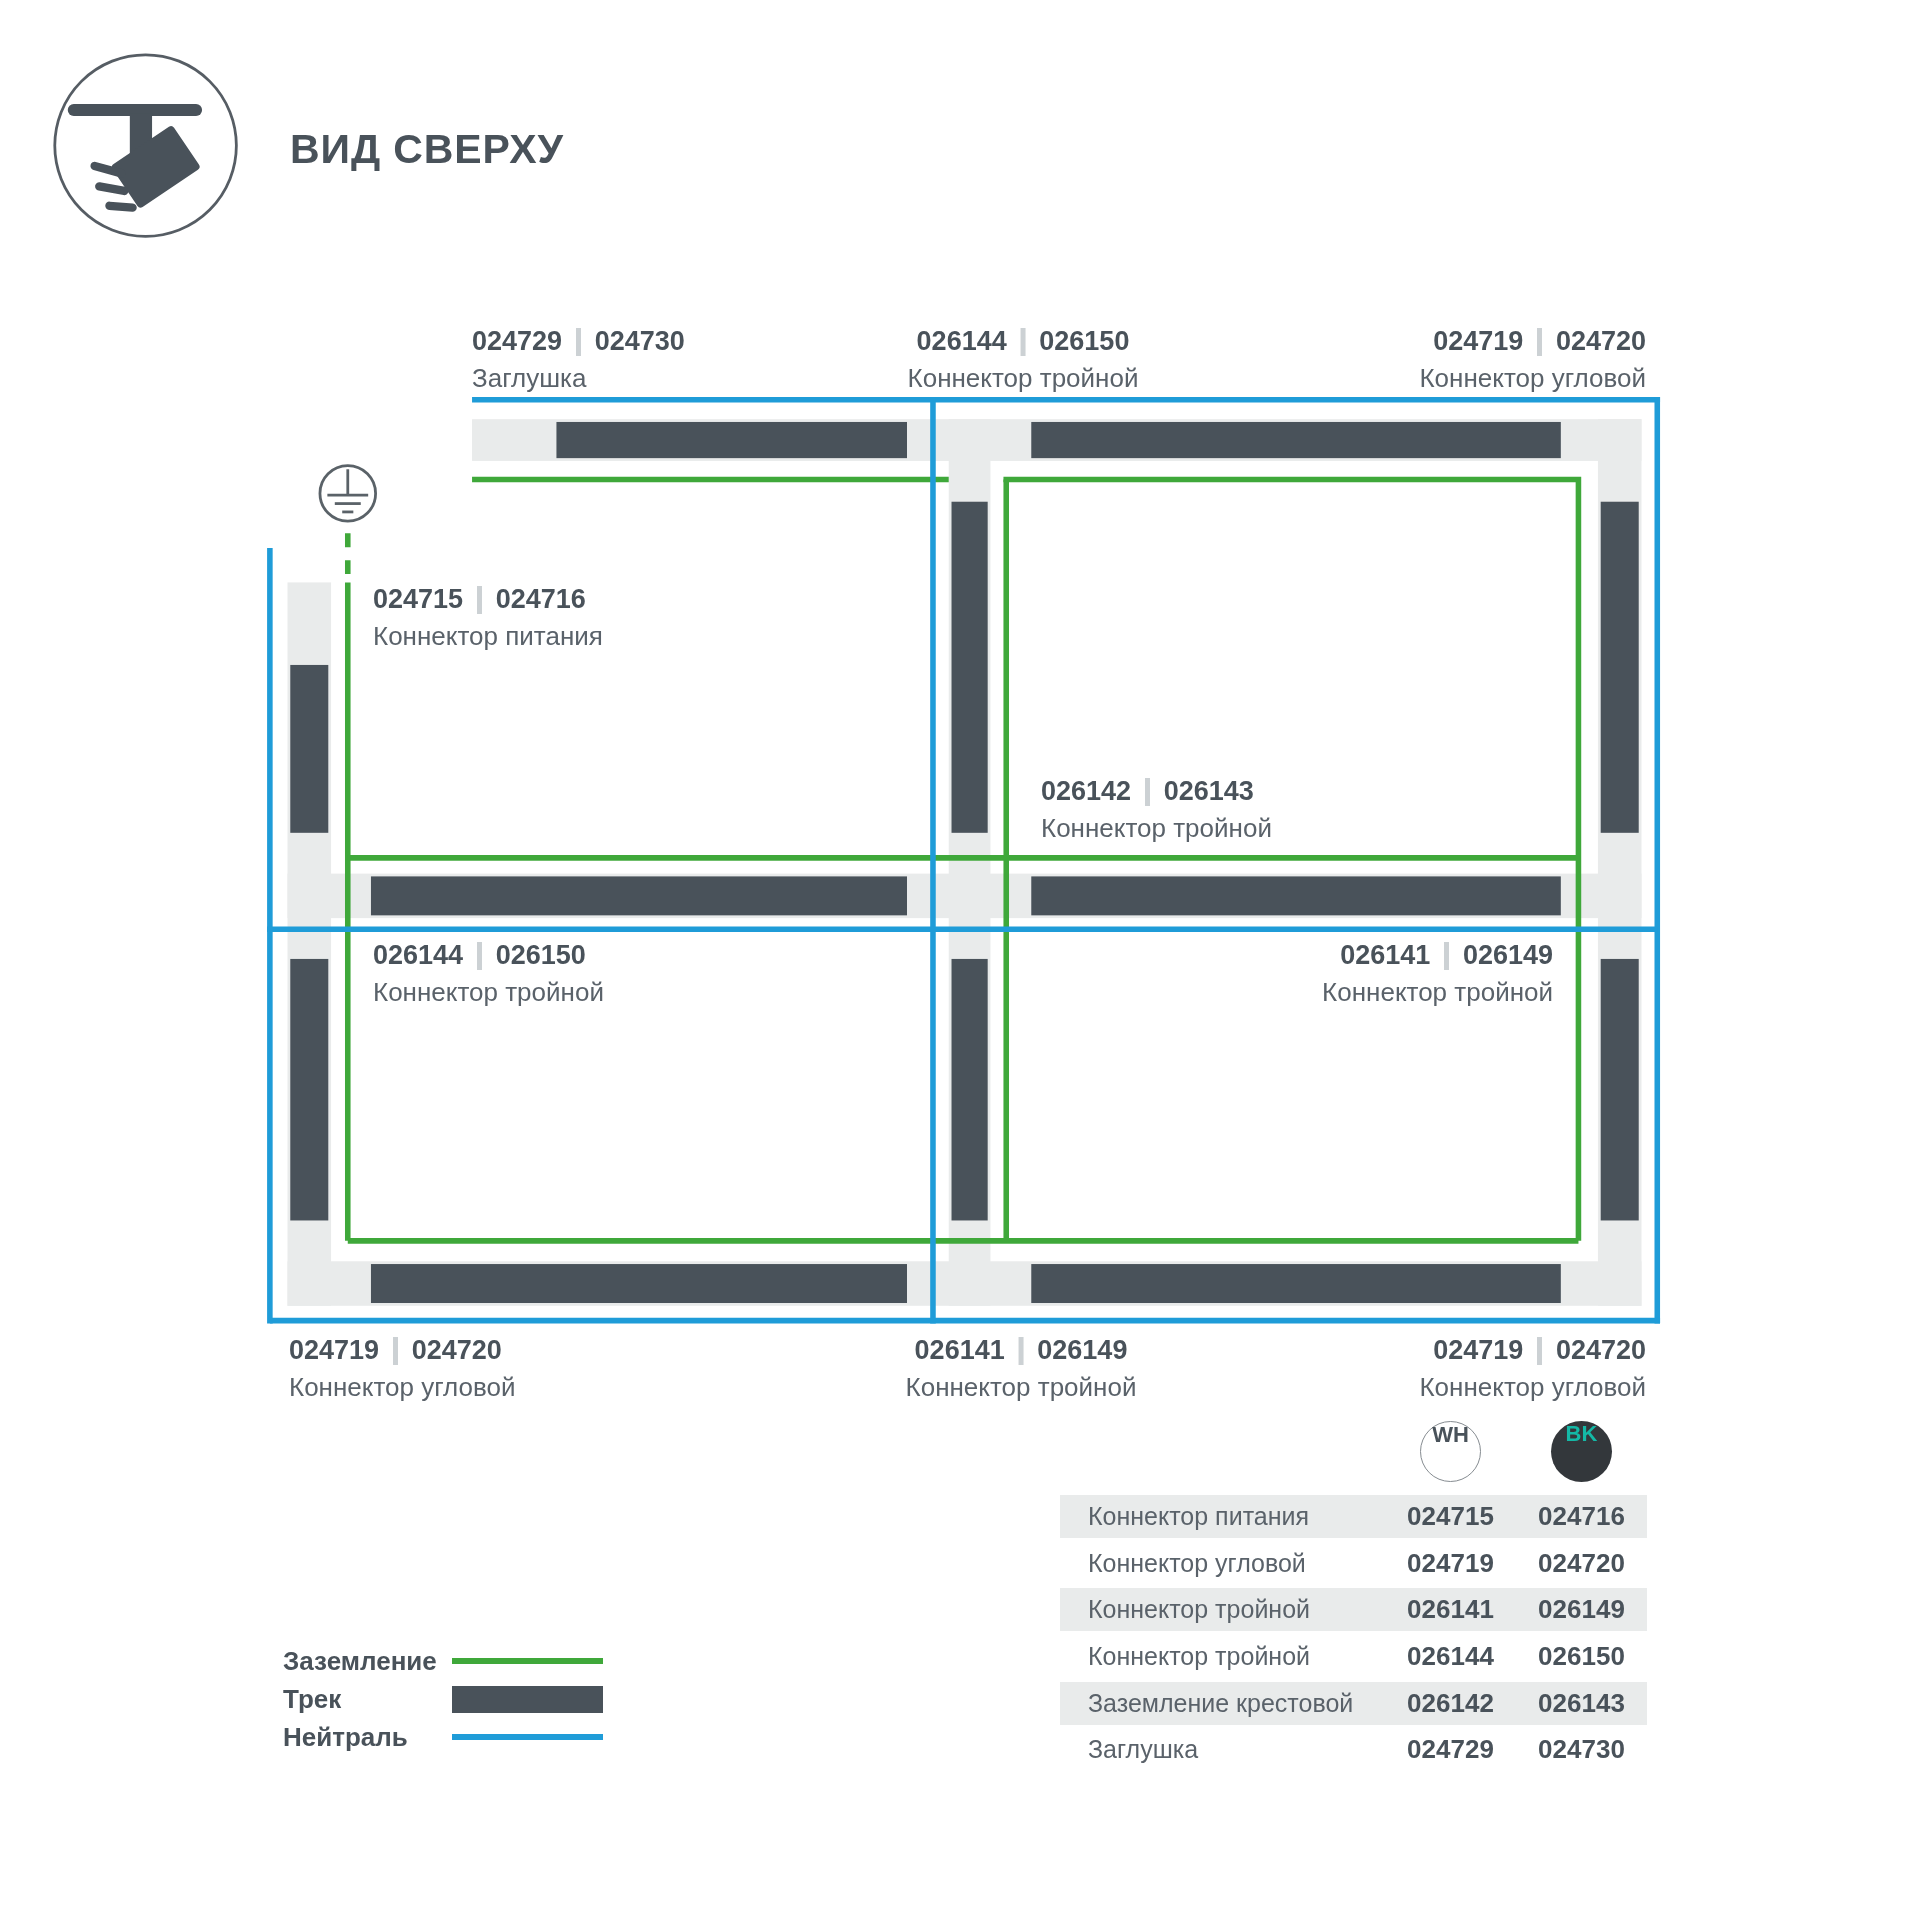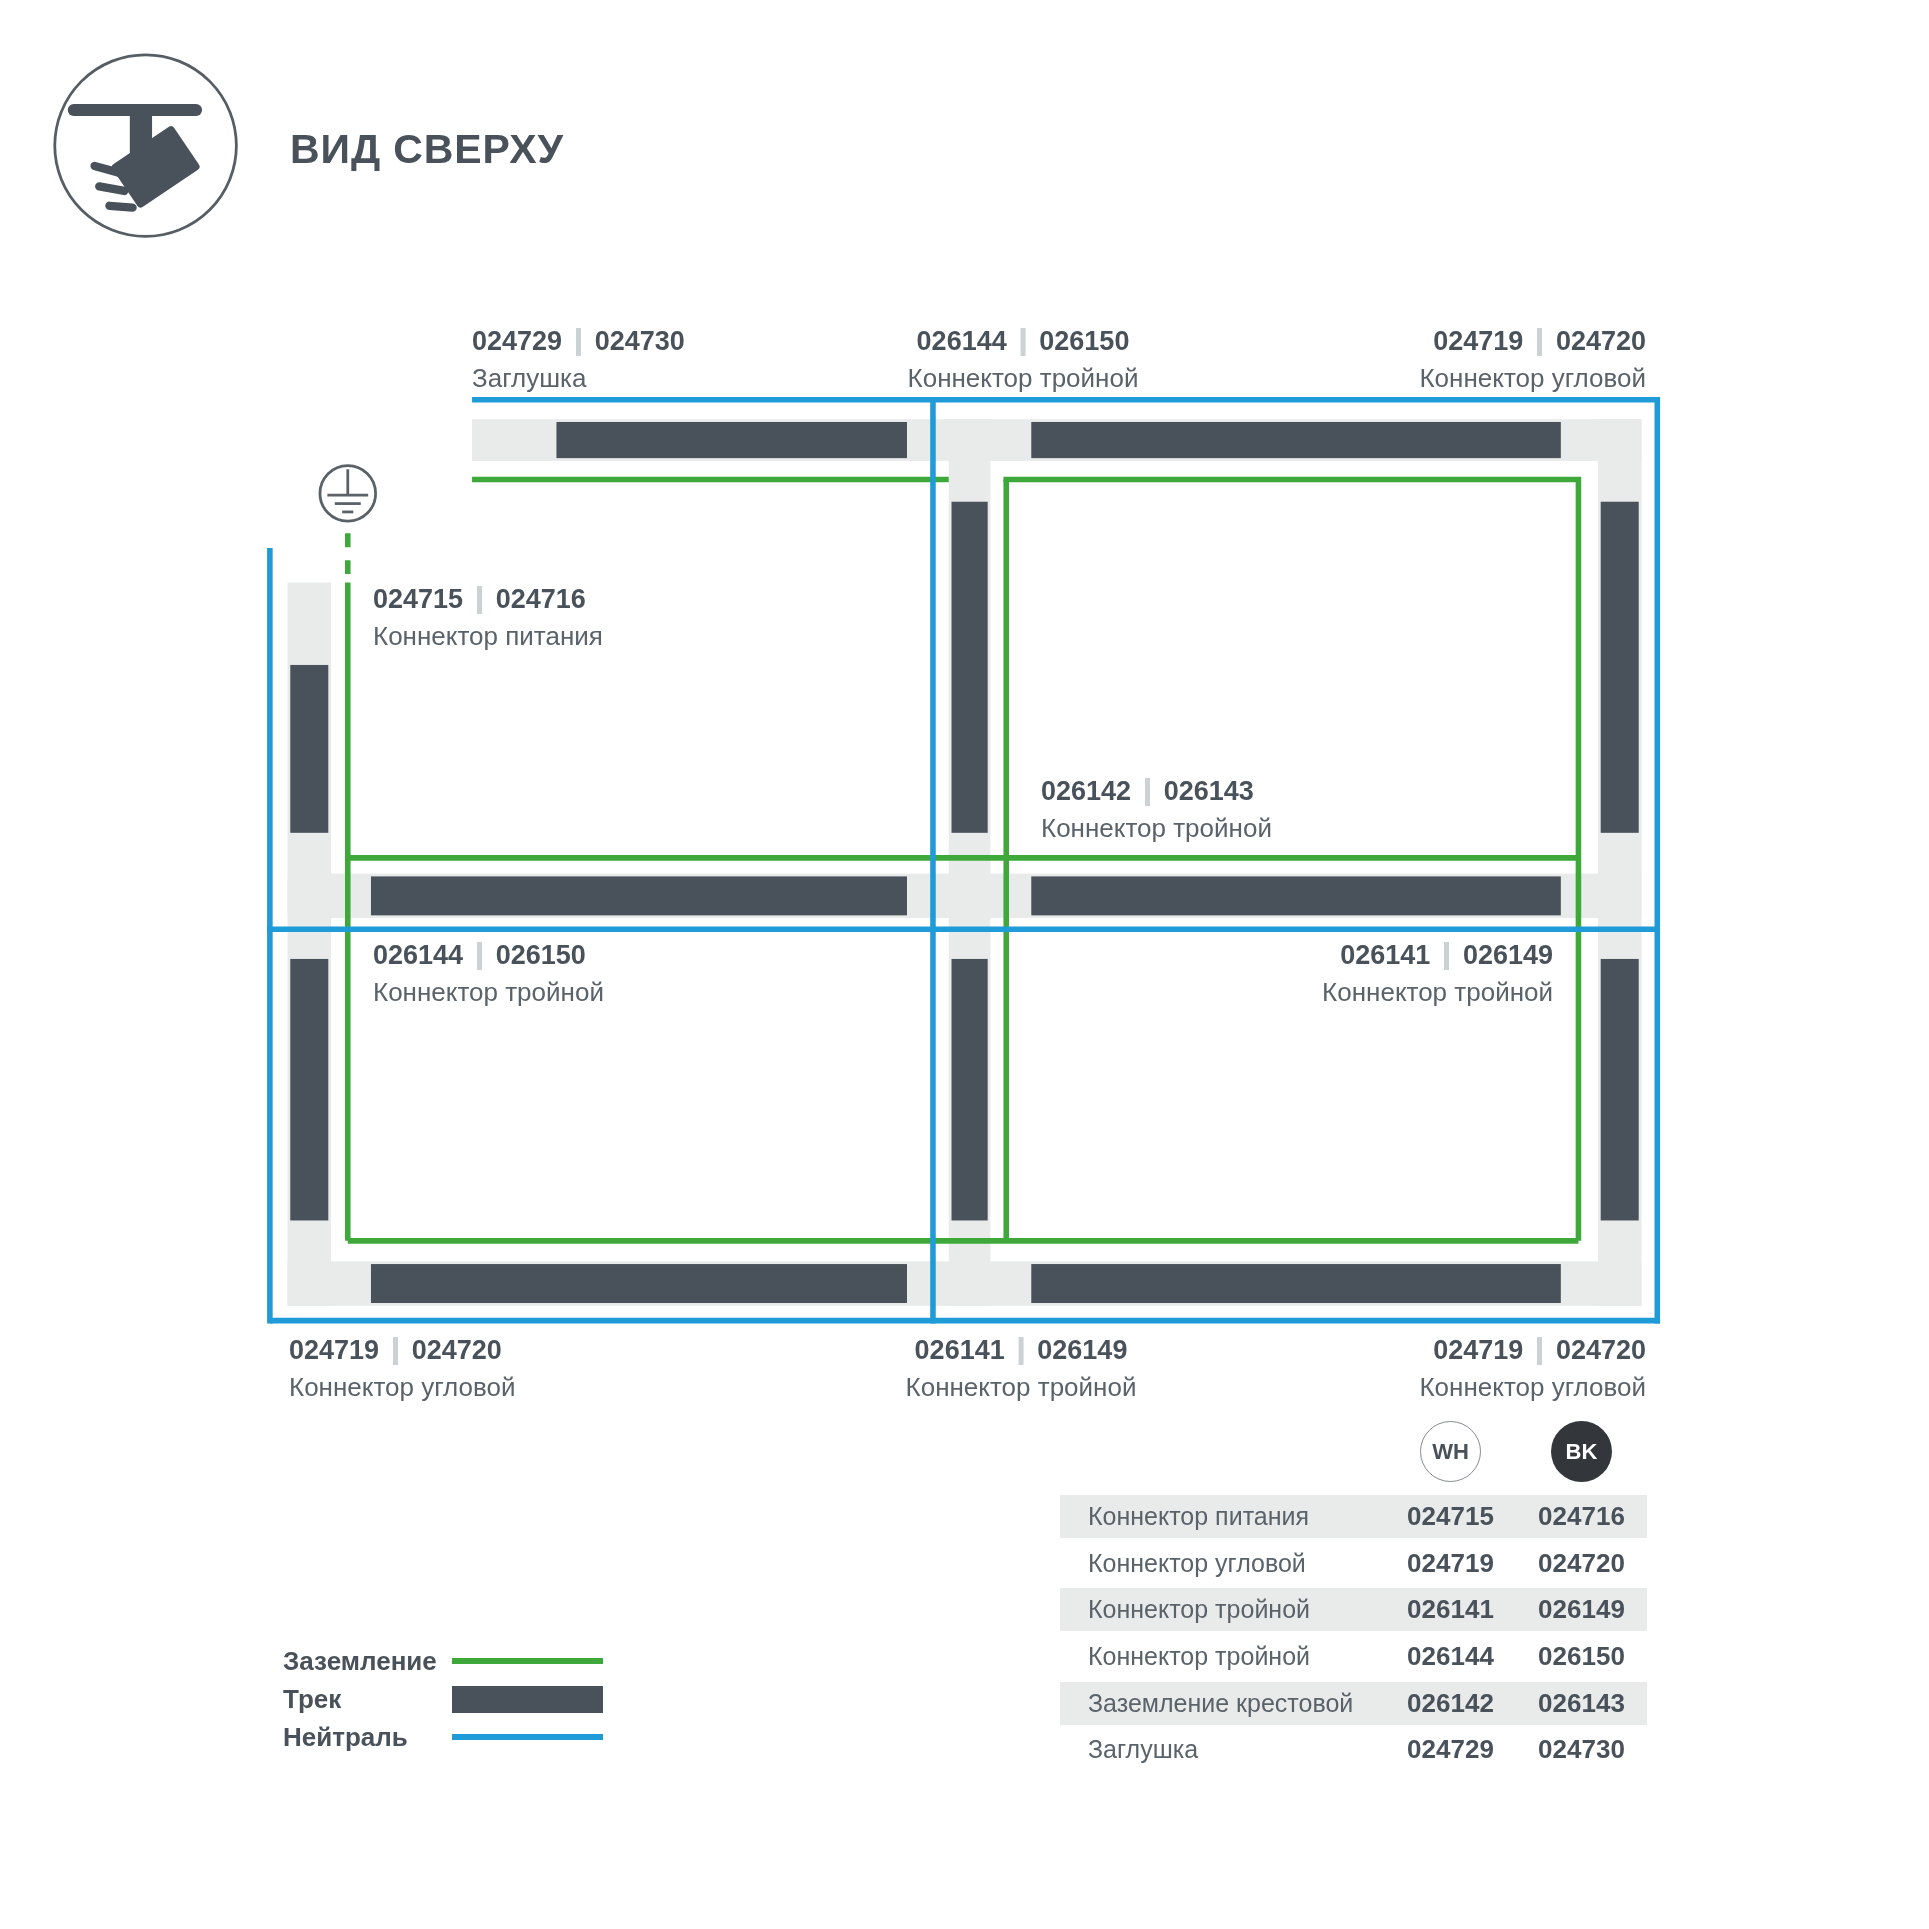--- a/index.html
+++ b/index.html
@@ -45,24 +45,24 @@
   .legend-label{font-size:26px;font-weight:600;color:var(--text-primary);}
   .swatch{width:151px;flex:0 0 151px;}
   .swatch-ground{height:5.6px;background:var(--ground-green);}
   .swatch-track{height:27px;background:var(--track-dark);}
   .swatch-neutral{height:5.6px;background:var(--neutral-blue);}
 
   
   .ptable{position:absolute;left:1060px;top:1421px;width:587px;}
   .ptable-header{position:relative;height:74px;}
   .circle{position:absolute;top:0;width:61px;height:61px;border-radius:50%;
-          display:flex;align-items:center;justify-content:center;
+          display:flex;align-items:flex-start;justify-content:center;
           font-size:22px;font-weight:600;}
   .circle-wh{left:360px;background:#fff;border:1.9px solid #868c91;color:var(--text-primary);}
-  .circle-bk{left:491px;background:#33373b;color:#ffffff;}
+  .circle-bk{left:491px;background:#33373b;color:#14b8a6;}
   .prow{display:flex;align-items:center;height:43px;margin-bottom:3.7px;}
   .prow.alt{background:var(--track-light);}
   .pname{flex:1;padding-left:28px;font-size:25px;color:var(--text-secondary);}
   .pcode{width:131px;flex:0 0 131px;text-align:center;font-size:26px;font-weight:700;
          color:var(--text-primary);}
 </style>
 </head>
 <body>
 
 <div class="canvas">

